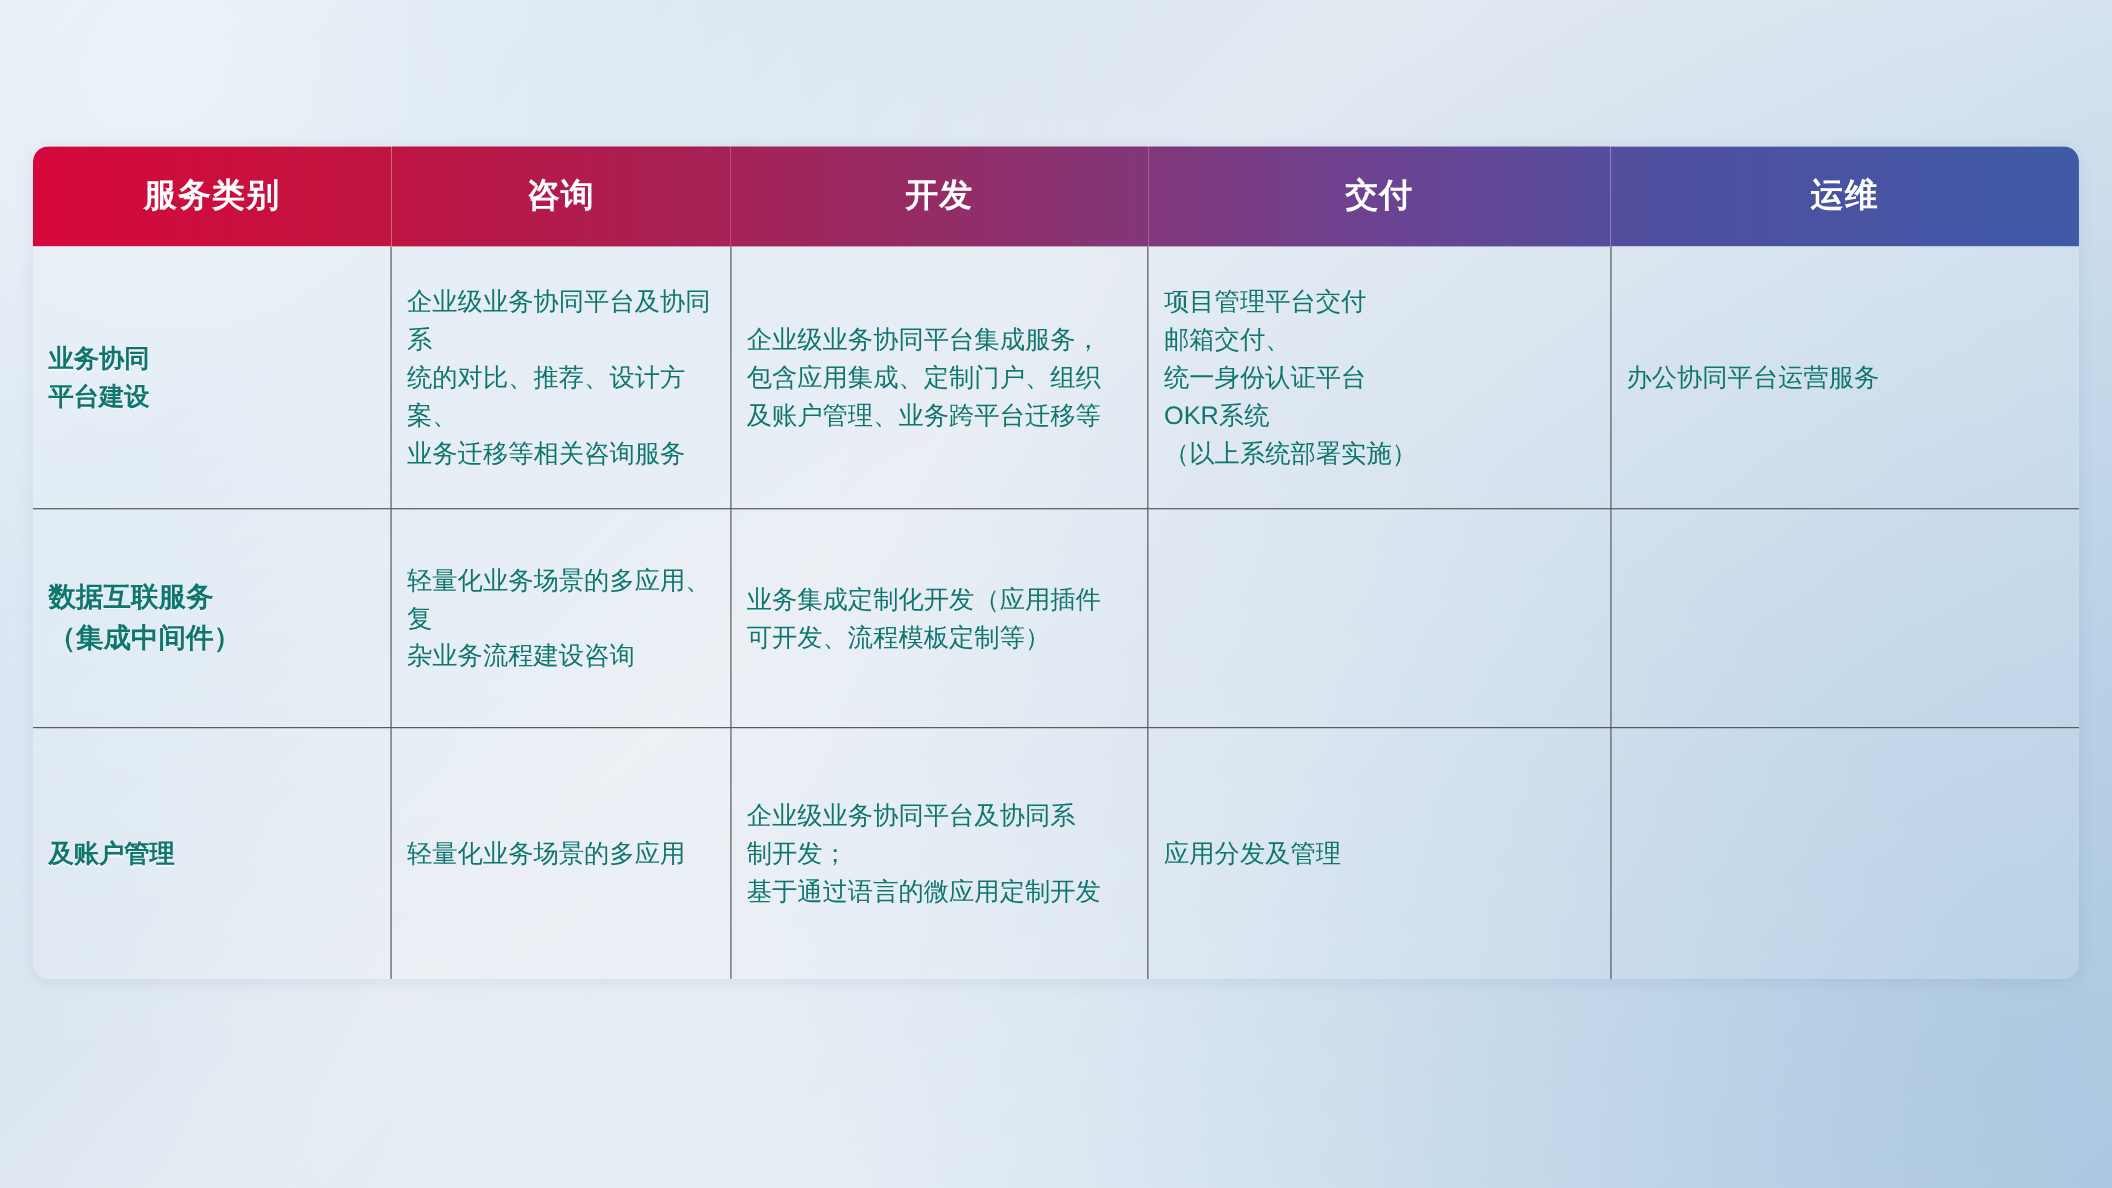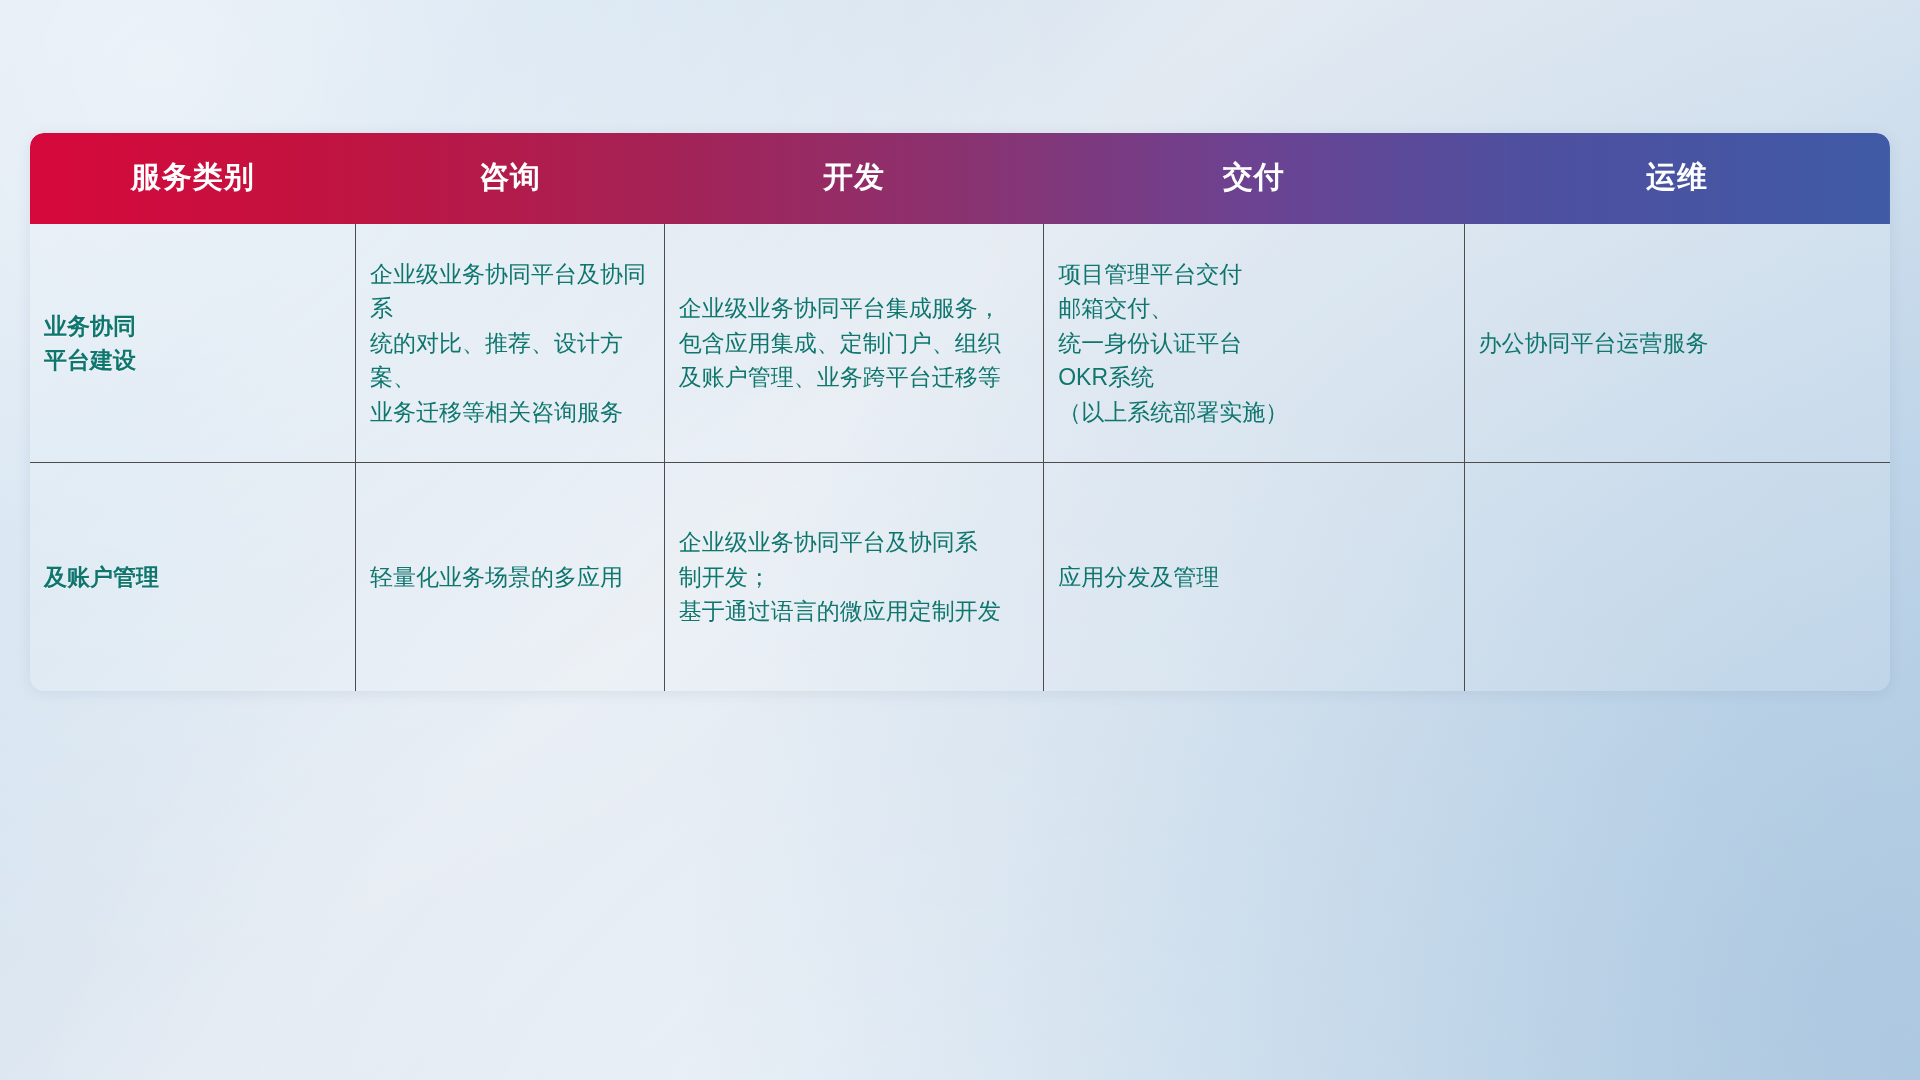--- a/index.html
+++ b/index.html
@@ -133,20 +133,30 @@
         <td class="multi">企业级业务协同平台集成服务，
 包含应用集成、定制门户、组织
 及账户管理、业务跨平台迁移等</td>
         <td class="multi">项目管理平台交付
 邮箱交付、
 统一身份认证平台
 OKR系统
 （以上系统部署实施）</td>
         <td class="multi">办公协同平台运营服务</td>
       </tr>
+      <tr class="row-h2">
+        <td class="cat small multi">数据互联服务
+（集成中间件）</td>
+        <td class="multi">轻量化业务场景的多应用、复
+杂业务流程建设咨询</td>
+        <td class="multi">业务集成定制化开发（应用插件
+可开发、流程模板定制等）</td>
+        <td class="multi"></td>
+        <td class="multi"></td>
+      </tr>
       <tr class="row-h3">
         <td class="cat multi">及账户管理</td>
         <td class="multi">轻量化业务场景的多应用</td>
         <td class="multi">企业级业务协同平台及协同系
 制开发；
 基于通过语言的微应用定制开发</td>
         <td class="multi">应用分发及管理</td>
         <td class="multi"></td>
       </tr>
     </tbody>

